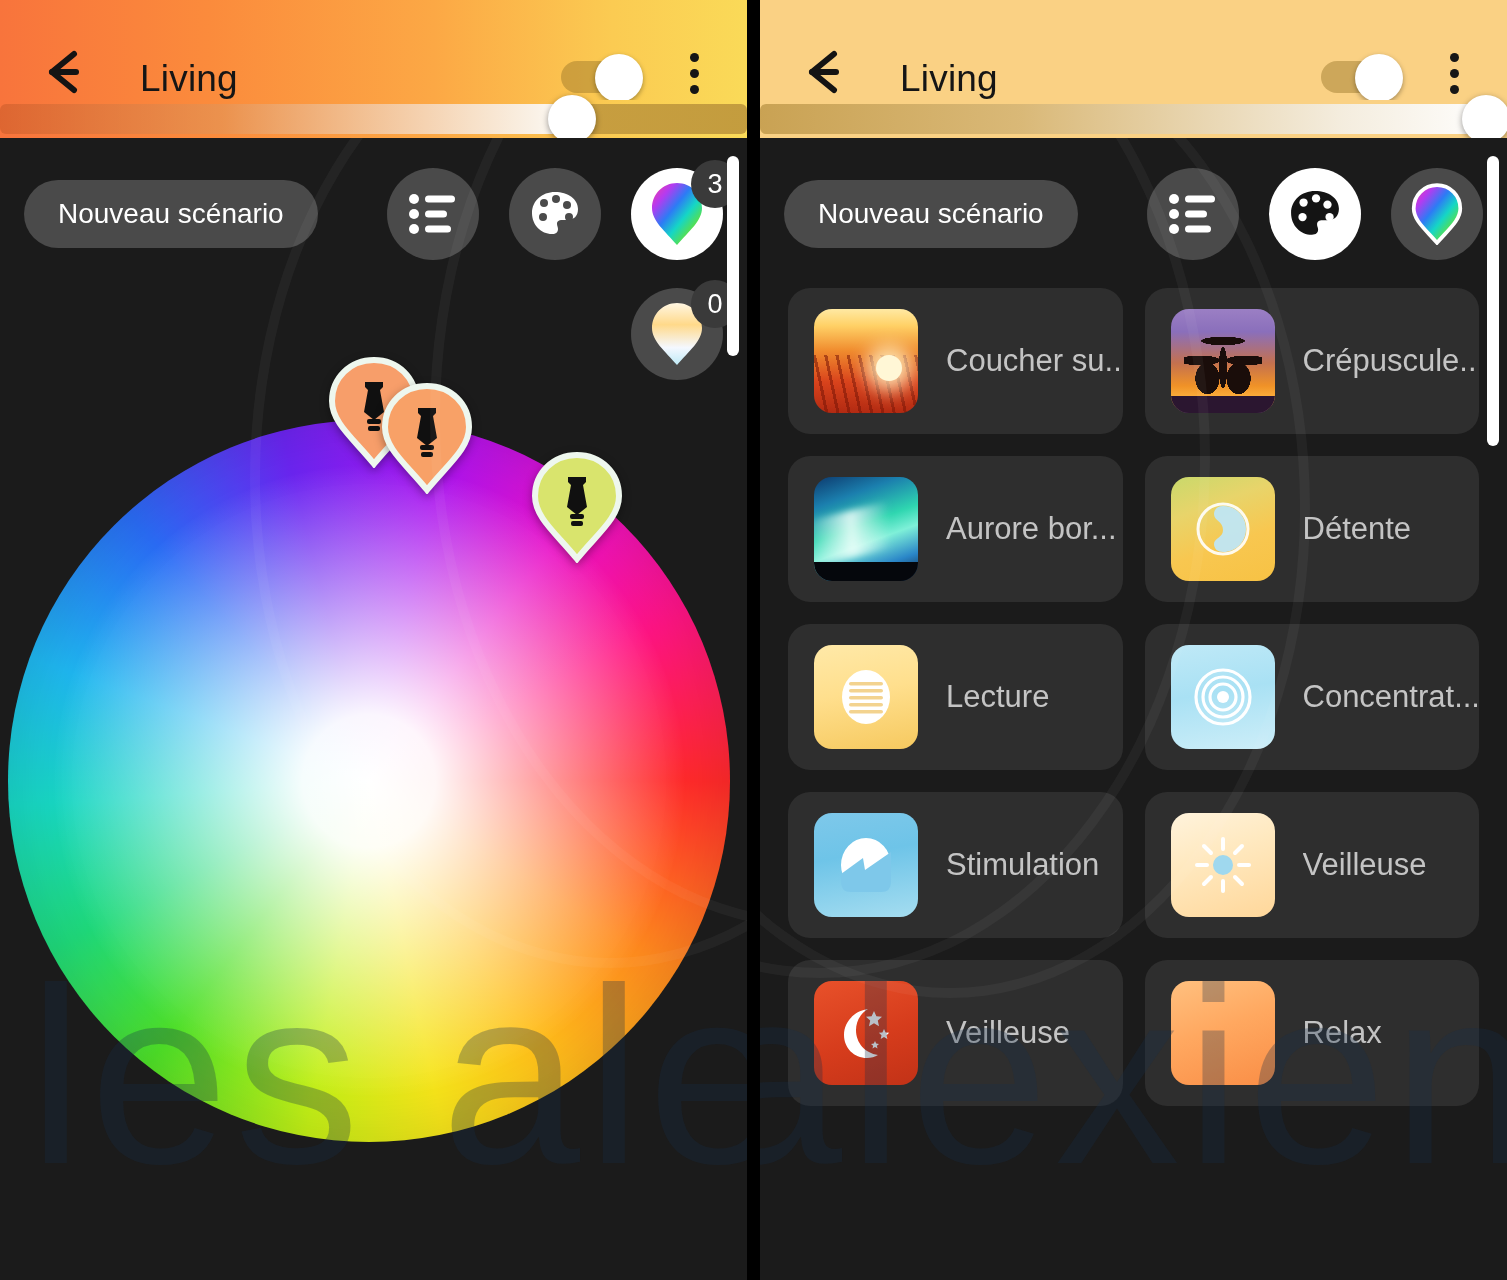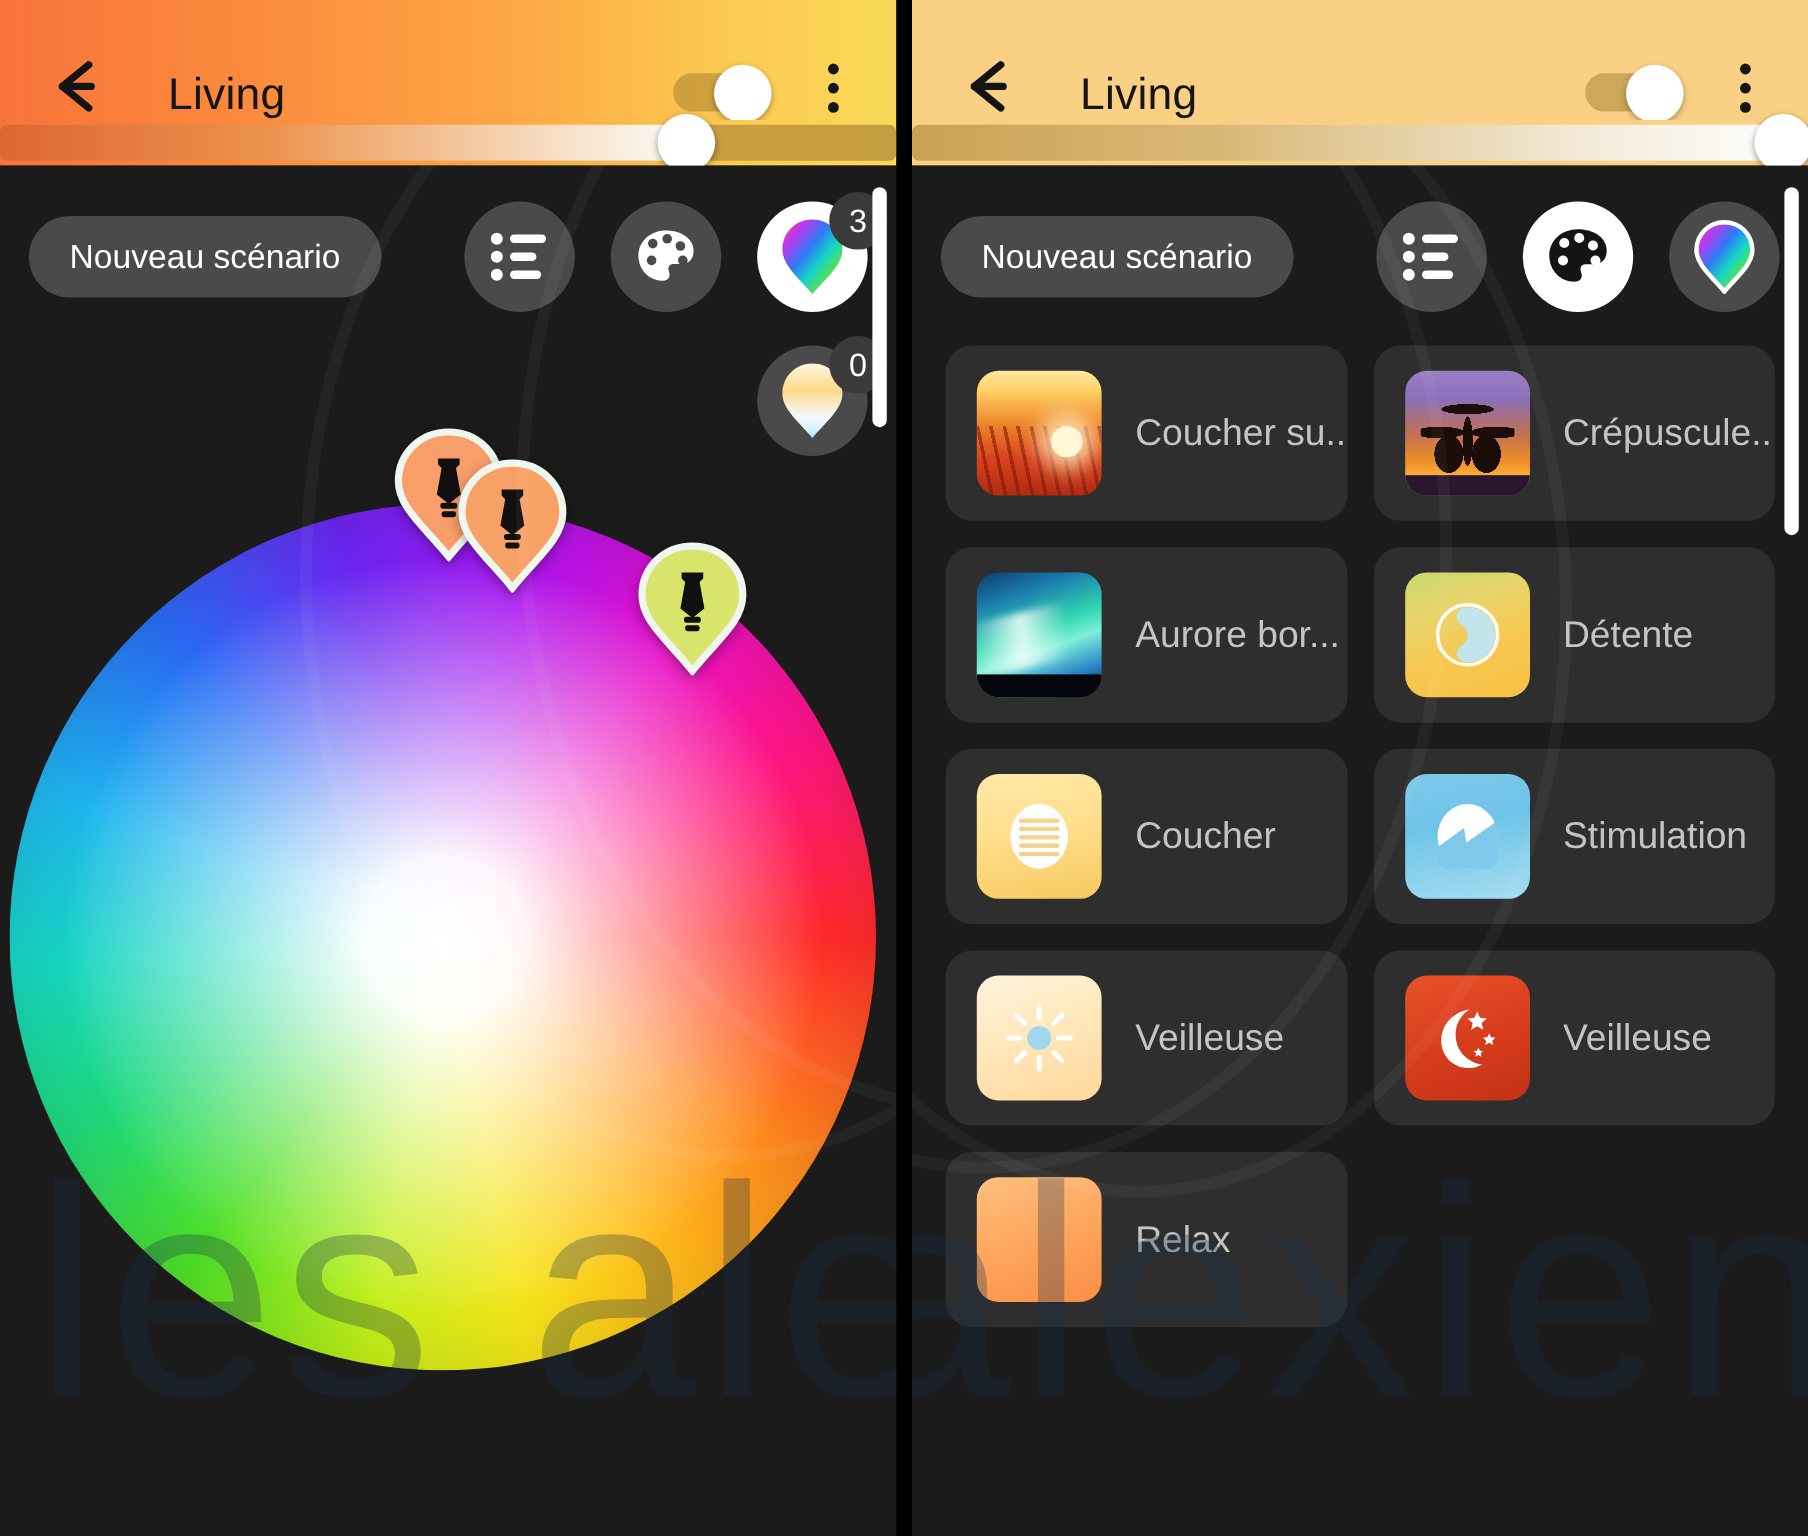--- a/index.html
+++ b/index.html
@@ -481,23 +481,36 @@
               <ellipse cx="31" cy="31" rx="24" ry="27" fill="#fff"></ellipse>
               <g fill="#f3d38f">
                 <rect x="14" y="16" width="34" height="3.6" rx="1.8"></rect>
                 <rect x="14" y="23" width="34" height="3.6" rx="1.8"></rect>
                 <rect x="14" y="30" width="34" height="3.6" rx="1.8"></rect>
                 <rect x="14" y="37" width="34" height="3.6" rx="1.8"></rect>
                 <rect x="14" y="44" width="34" height="3.6" rx="1.8"></rect>
               </g>
             </svg>
           </div>
-          <div class="scene-label">Coucher</div>
-        </div>
-
+          <div class="scene-label">Lecture</div>
+        </div>
+
+        <div class="scene-card">
+          <div class="scene-thumb th-focus">
+            <svg class="th-ico" width="64" height="64" viewBox="0 0 64 64">
+              <g fill="none" stroke="#fff" stroke-width="3.2">
+                <circle cx="32" cy="32" r="27"></circle>
+                <circle cx="32" cy="32" r="20"></circle>
+                <circle cx="32" cy="32" r="13"></circle>
+              </g>
+              <circle cx="32" cy="32" r="6" fill="#fff"></circle>
+            </svg>
+          </div>
+          <div class="scene-label">Concentrat...</div>
+        </div>
 
         <div class="scene-card">
           <div class="scene-thumb th-energy">
             <svg class="th-ico" width="62" height="62" viewBox="0 0 62 62">
               <ellipse cx="31" cy="31" rx="25" ry="27" fill="#fff"></ellipse>
               <path d="M6 40 L28 24 L30 36 L56 18 L56 48 Q56 58 46 58 L16 58 Q6 58 6 48 Z" fill="#7ec8ea"></path>
             </svg>
           </div>
           <div class="scene-label">Stimulation</div>
         </div>

